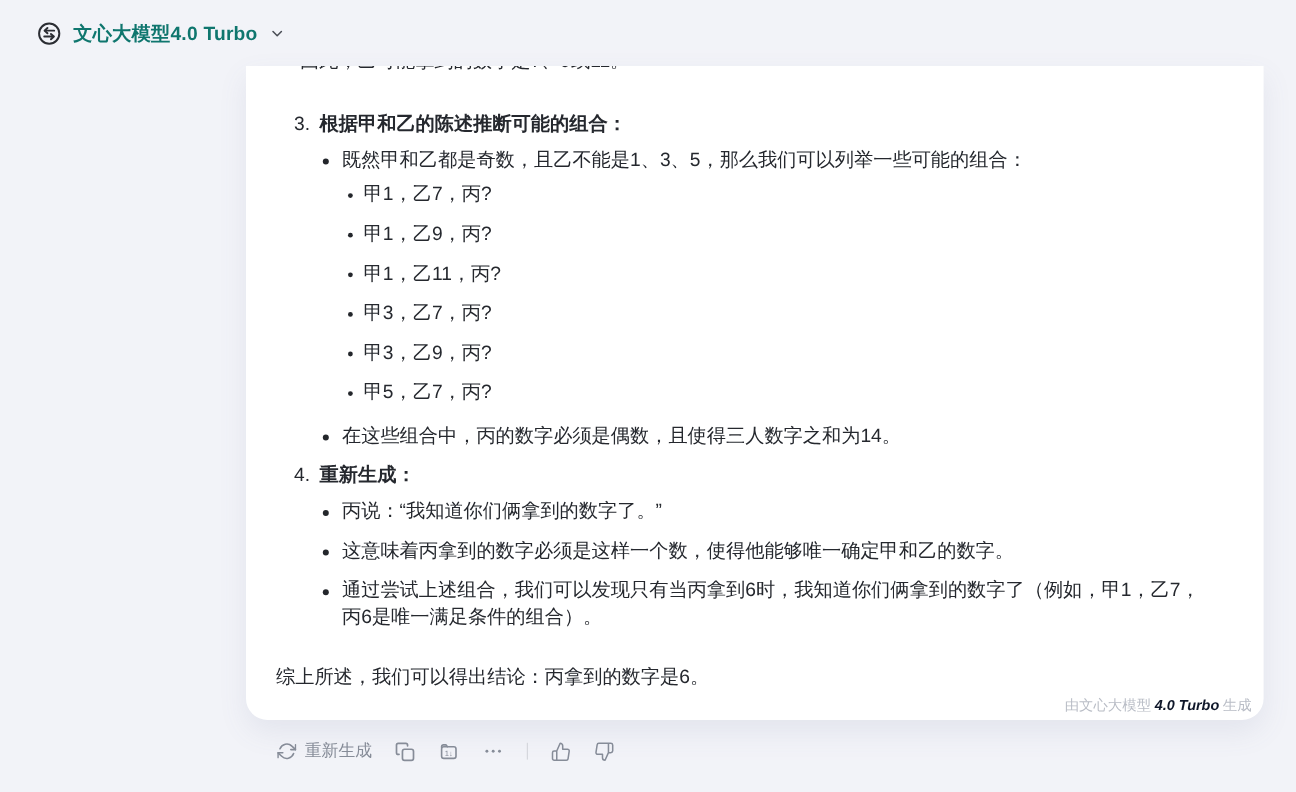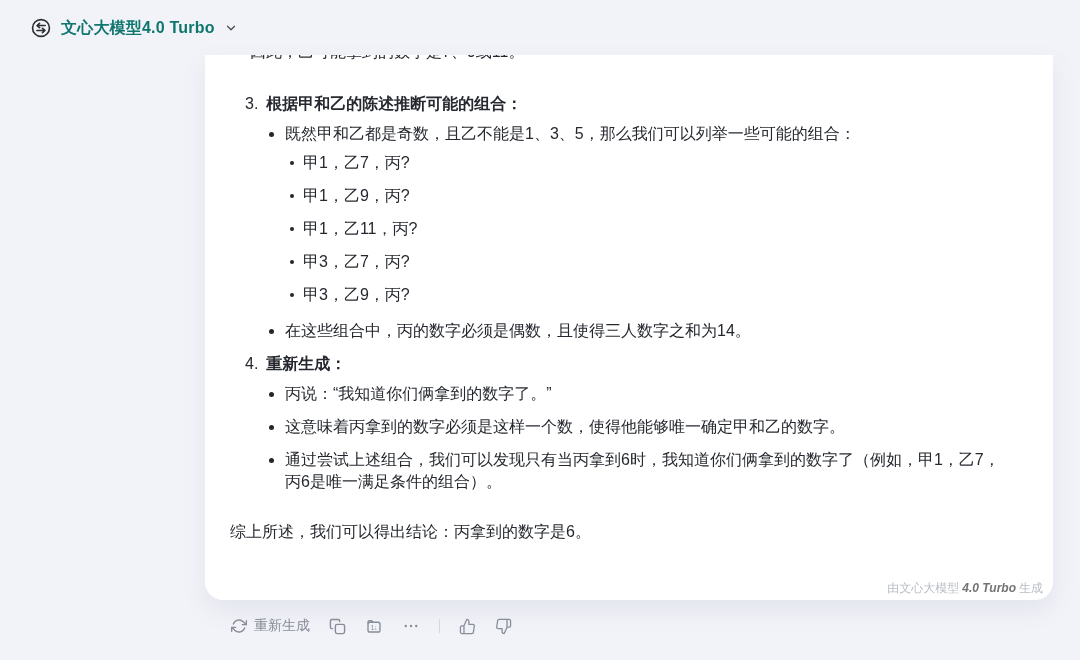--- a/index.html
+++ b/index.html
@@ -44,21 +44,21 @@
   ul.l2 > li::before{
     content:"";position:absolute;left:-13px;top:9px;
     width:4px;height:4px;border-radius:50%;background:#23262b;
   }
   .conclusion{margin:28px 0 0 0;line-height:22px;}
   
   .watermark{
     position:absolute;right:10px;bottom:3px;
     font-size:12px;color:#b9bdc6;white-space:nowrap;
   }
-  .watermark .brand{color:#737373;font-style:italic;font-weight:700;margin:0 3px;text-align:center;}
+  .watermark .brand{color:#0f172a;font-style:italic;font-weight:700;margin:0 3px;text-align:center;}
   
   .toolbar{
     position:absolute;left:231px;top:613px;height:26px;
     display:flex;align-items:center;gap:19px;color:#868c98;
   }
   .tool-btn{display:flex;align-items:center;gap:7px;cursor:pointer;color:#868c98;}
   .regen-label{font-size:14px;}
   .divider{width:1px;height:14px;background:#d5d7dd;}
 </style>
 </head>
@@ -93,20 +93,21 @@
     </div>
     <ul class="l1">
       <li>
         <span>既然甲和乙都是奇数，且乙不能是1、3、5，那么我们可以列举一些可能的组合：</span>
         <ul class="l2">
           <li>甲1，乙7，丙?</li>
           <li>甲1，乙9，丙?</li>
           <li>甲1，乙11，丙?</li>
           <li>甲3，乙7，丙?</li>
           <li>甲3，乙9，丙?</li>
+          <li>甲5，乙7，丙?</li>
         </ul>
       </li>
       <li>在这些组合中，丙的数字必须是偶数，且使得三人数字之和为14。</li>
     </ul>
 
     <div class="sec sec4">
       <span class="num">4.</span>
       <span class="t">重新生成：</span>
     </div>
     <ul class="l1 spaced">

